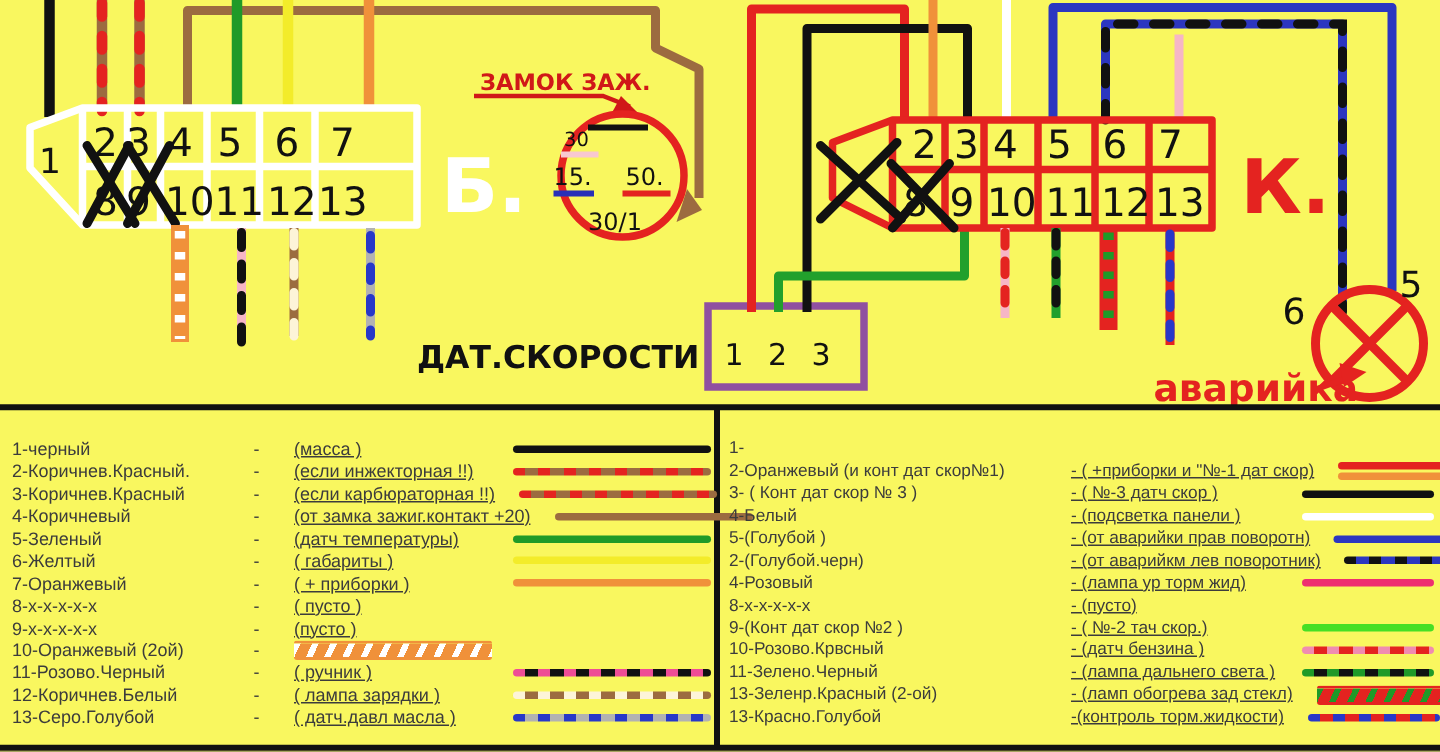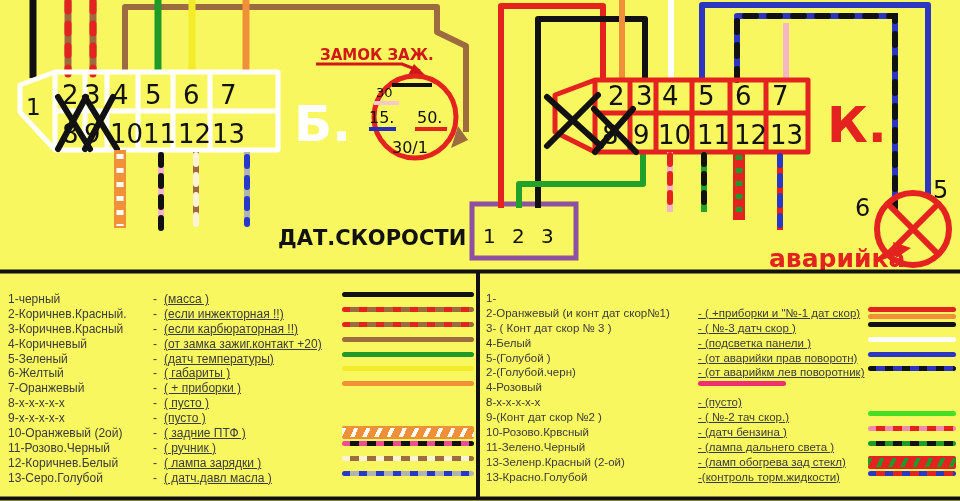--- a/index.html
+++ b/index.html
@@ -6,21 +6,21 @@
   .stage{
     position:relative;width:960px;height:501px;overflow:hidden;
     background:#f9f75f;
     font-family:"Liberation Sans","DejaVu Sans",sans-serif;
   }
   svg{position:absolute;left:0;top:0;}
   svg text{font-family:"DejaVu Sans","Liberation Sans",sans-serif;}
   .legend{position:absolute;top:292px;color:#3c3c3c;}
   .legend-left{left:8px;width:466px;font-size:12px;}
   .legend-right{left:486px;width:470px;font-size:11.5px;}
-  .lrow{display:flex;align-items:flex-start;height:14.9px;white-space:nowrap;}
+  .lrow{display:flex;align-items:center;height:14.9px;white-space:nowrap;gap:16px;}
   .llabel{flex:0 0 138px;overflow:visible;}
   .legend-right .llabel{flex:0 0 212px;}
   .ldash{flex:0 0 18px;text-align:center;}
   .ldesc{flex:1 1 auto;overflow:visible;text-decoration:underline;}
   .lsw{flex:0 0 132px;display:flex;flex-direction:column;justify-content:center;gap:2px;}
   .legend-right .lsw{flex:0 0 88px;}
   .bar{height:5px;border-radius:3px;width:100%;}
   .bar-ladder{height:9px;border-radius:2px;}
 </style>
 </head>
@@ -235,21 +235,20 @@
       </div>
       <div class="lrow">
         <span class="llabel">9-х-х-х-х-х</span>
         <span class="ldash">-</span>
         <span class="ldesc">(пусто )</span>
         <div class="lsw"></div>
       </div>
       <div class="lrow">
         <span class="llabel">10-Оранжевый (2ой)</span>
         <span class="ldash">-</span>
-        <span class="ldesc">( задние ПТФ )</span>
         <div class="lsw">
           <div class="bar bar-ladder" style="background: repeating-linear-gradient(115deg, rgb(255, 255, 255) 0px, rgb(255, 255, 255) 4px, rgb(240, 145, 58) 4px, rgb(240, 145, 58) 11px); border-top: 2px solid rgb(240, 145, 58); border-bottom: 2px solid rgb(240, 145, 58);"></div>
         </div>
       </div>
       <div class="lrow">
         <span class="llabel">11-Розово.Черный</span>
         <span class="ldash">-</span>
         <span class="ldesc">( ручник )</span>
         <div class="lsw">
           <div class="bar" style="background: repeating-linear-gradient(90deg, rgb(238, 77, 150) 0px, rgb(238, 77, 150) 8px, rgb(17, 17, 17) 8px, rgb(17, 17, 17) 17px);"></div>
@@ -309,20 +308,21 @@
       </div>
       <div class="lrow">
         <span class="llabel">2-(Голубой.черн)</span>
         <span class="ldesc">- (от аварийкм лев поворотник)</span>
         <div class="lsw">
           <div class="bar" style="background: repeating-linear-gradient(90deg, rgb(17, 17, 17) 0px, rgb(17, 17, 17) 8px, rgb(44, 54, 192) 8px, rgb(44, 54, 192) 17px);"></div>
         </div>
       </div>
       <div class="lrow">
         <span class="llabel">4-Розовый</span>
+        <span class="ldesc">- (лампа ур торм жид)</span>
         <div class="lsw">
           <div class="bar" style="background: rgb(238, 47, 112);"></div>
         </div>
       </div>
       <div class="lrow">
         <span class="llabel">8-х-х-х-х-х</span>
         <span class="ldesc">- (пусто)</span>
         <div class="lsw"></div>
       </div>
       <div class="lrow">

